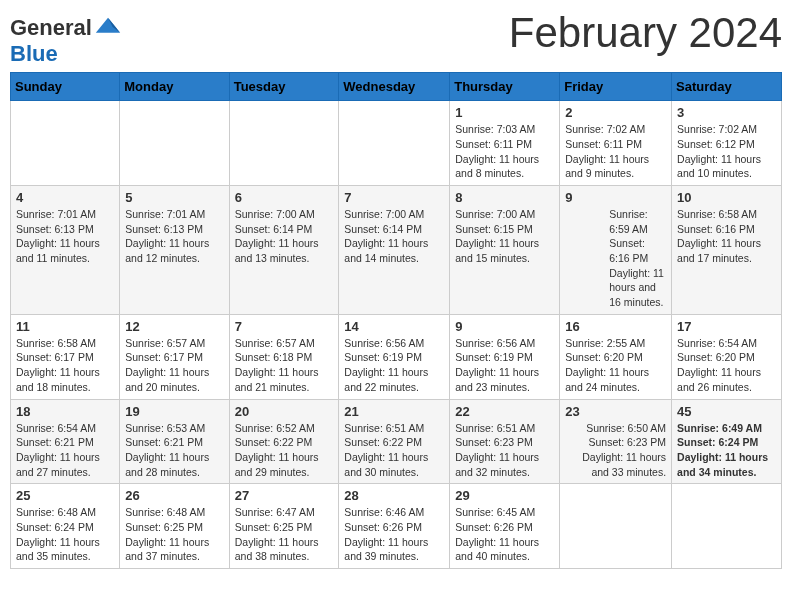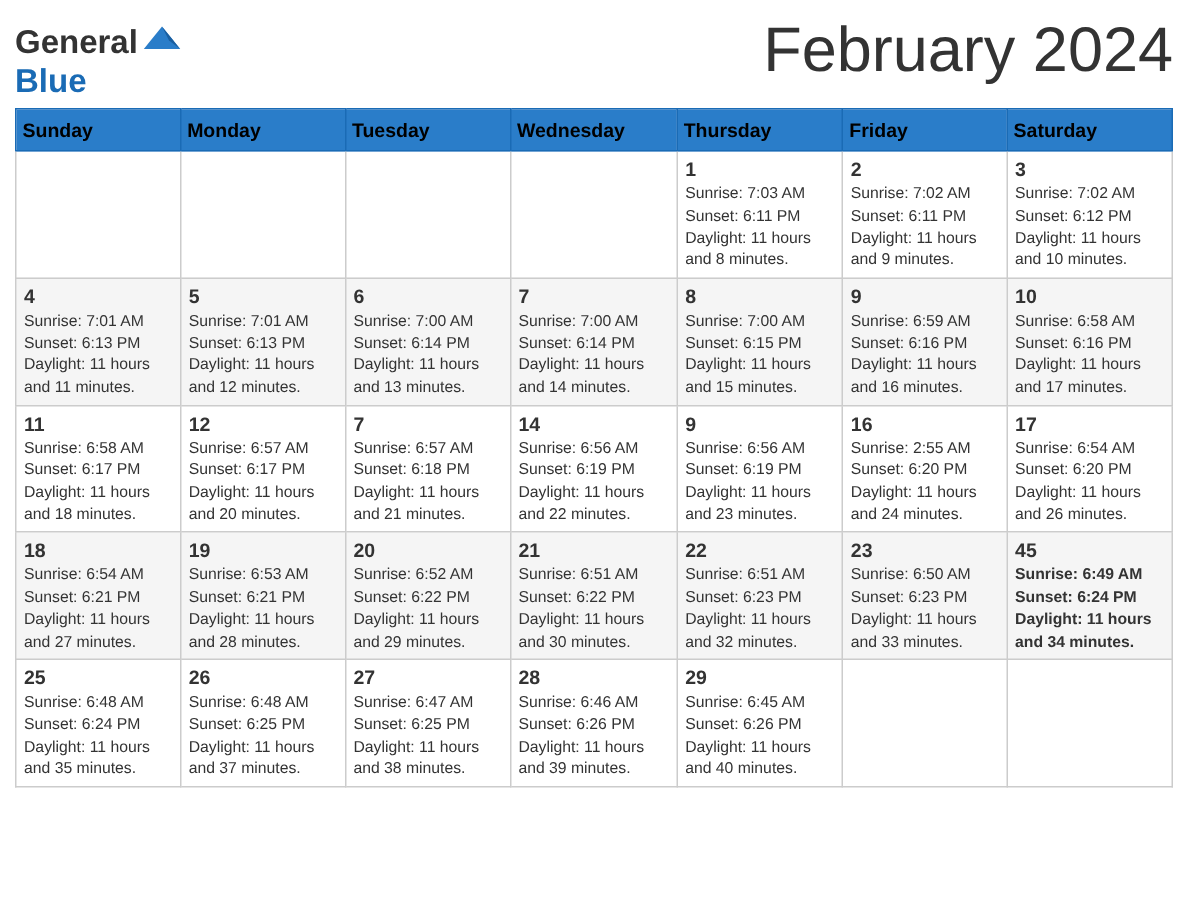--- a/index.html
+++ b/index.html
@@ -169,21 +169,21 @@
 Daylight: 11 hours and 14 minutes.</div>
         </td>
         <td>
           <div class="day-number">8</div>
           <div class="day-info" style="white-space: pre-line;">Sunrise: 7:00 AM
 Sunset: 6:15 PM
 Daylight: 11 hours and 15 minutes.</div>
         </td>
         <td>
           <div class="day-number">9</div>
-          <div class="day-info" style="white-space: pre-line;">Sunrise: 6:59 AM
+          <div class="day-info" style="white-space: pre-line; margin-left: 44px;">Sunrise: 6:59 AM
 Sunset: 6:16 PM
 Daylight: 11 hours and 16 minutes.</div>
         </td>
         <td>
           <div class="day-number">10</div>
           <div class="day-info" style="white-space: pre-line;">Sunrise: 6:58 AM
 Sunset: 6:16 PM
 Daylight: 11 hours and 17 minutes.</div>
         </td>
       </tr>
@@ -257,21 +257,21 @@
 Daylight: 11 hours and 30 minutes.</div>
         </td>
         <td>
           <div class="day-number">22</div>
           <div class="day-info" style="white-space: pre-line;">Sunrise: 6:51 AM
 Sunset: 6:23 PM
 Daylight: 11 hours and 32 minutes.</div>
         </td>
         <td>
           <div class="day-number">23</div>
-          <div class="day-info" style="white-space: pre-line;">Sunrise: 6:50 AM
+          <div class="day-info" style="white-space: pre-line; text-align: right;">Sunrise: 6:50 AM
 Sunset: 6:23 PM
 Daylight: 11 hours and 33 minutes.</div>
         </td>
         <td>
           <div class="day-number">45</div>
           <div class="day-info" style="white-space: pre-line; font-weight: bold;">Sunrise: 6:49 AM
 Sunset: 6:24 PM
 Daylight: 11 hours and 34 minutes.</div>
         </td>
       </tr>

